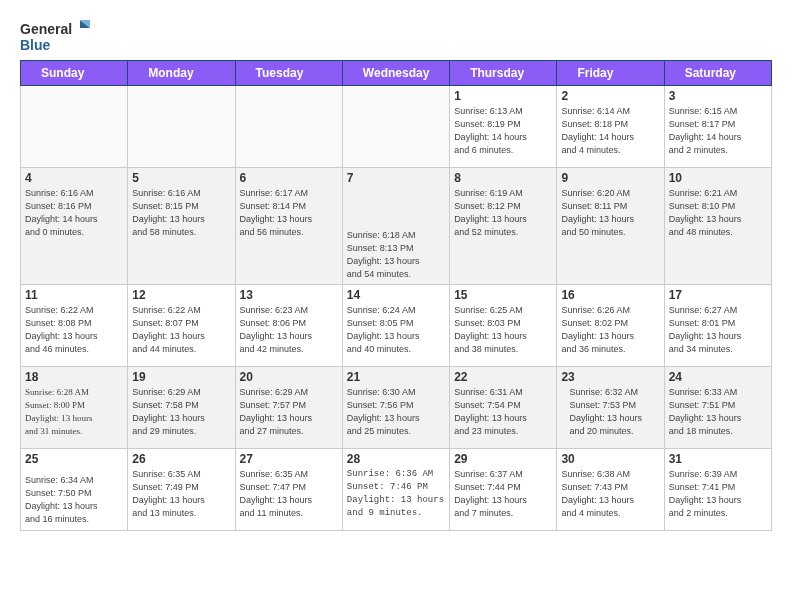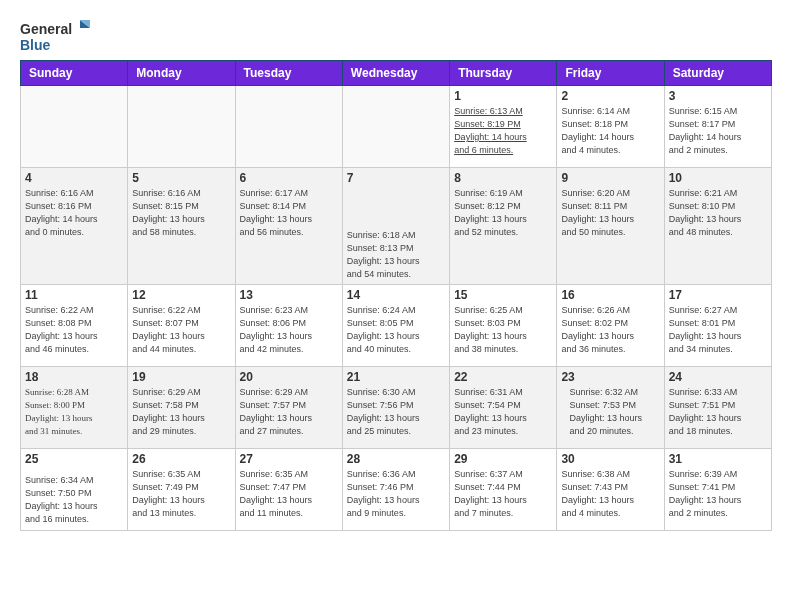--- a/index.html
+++ b/index.html
@@ -37,25 +37,25 @@
     .subtitle {
       font-size: 15px;
       color: #555;
     }
     table {
       width: 100%;
       border-collapse: collapse;
       table-layout: fixed;
     }
     th {
-      background-color: #6d28d9;
+      background-color: #8b5cf6;
       color: #fff;
       font-size: 12px;
       font-weight: bold;
-      padding: 5px 8px;
+      padding: 5px 20px;
       text-align: left;
       border: 1px solid #1a4a6e;
     }
     td {
       border: 1px solid #ccc;
       vertical-align: top;
       padding: 3px 4px;
       font-size: 9.5px;
       color: #333;
       background: #fff;
@@ -112,21 +112,21 @@
         </tr>
     </thead>
     <tbody id="calendar-body">
     <tr>
           <td class="empty"></td>
           <td class="empty"></td>
           <td class="empty"></td>
           <td class="empty"></td>
           <td>
             <span class="day-num">1</span>
-            <div class="day-info" style="white-space: pre-line; text-decoration: underline;">Sunrise: 6:13 AM
+            <div class="day-info" style="white-space: pre-line;">Sunrise: 6:13 AM
 Sunset: 8:19 PM
 Daylight: 14 hours
 and 6 minutes.</div>
           </td>
           <td>
             <span class="day-num">2</span>
             <div class="day-info" style="white-space: pre-line;">Sunrise: 6:14 AM
 Sunset: 8:18 PM
 Daylight: 14 hours
 and 4 minutes.</div>
@@ -309,21 +309,21 @@
           </td>
           <td>
             <span class="day-num">27</span>
             <div class="day-info" style="white-space: pre-line;">Sunrise: 6:35 AM
 Sunset: 7:47 PM
 Daylight: 13 hours
 and 11 minutes.</div>
           </td>
           <td>
             <span class="day-num">28</span>
-            <div class="day-info" style="white-space: pre-line;">Sunrise: 6:36 AM
+            <div class="day-info" style="white-space: pre-line; font-family: Liberation Mono, monospace;">Sunrise: 6:36 AM
 Sunset: 7:46 PM
 Daylight: 13 hours
 and 9 minutes.</div>
           </td>
           <td>
             <span class="day-num">29</span>
             <div class="day-info" style="white-space: pre-line;">Sunrise: 6:37 AM
 Sunset: 7:44 PM
 Daylight: 13 hours
 and 7 minutes.</div>

